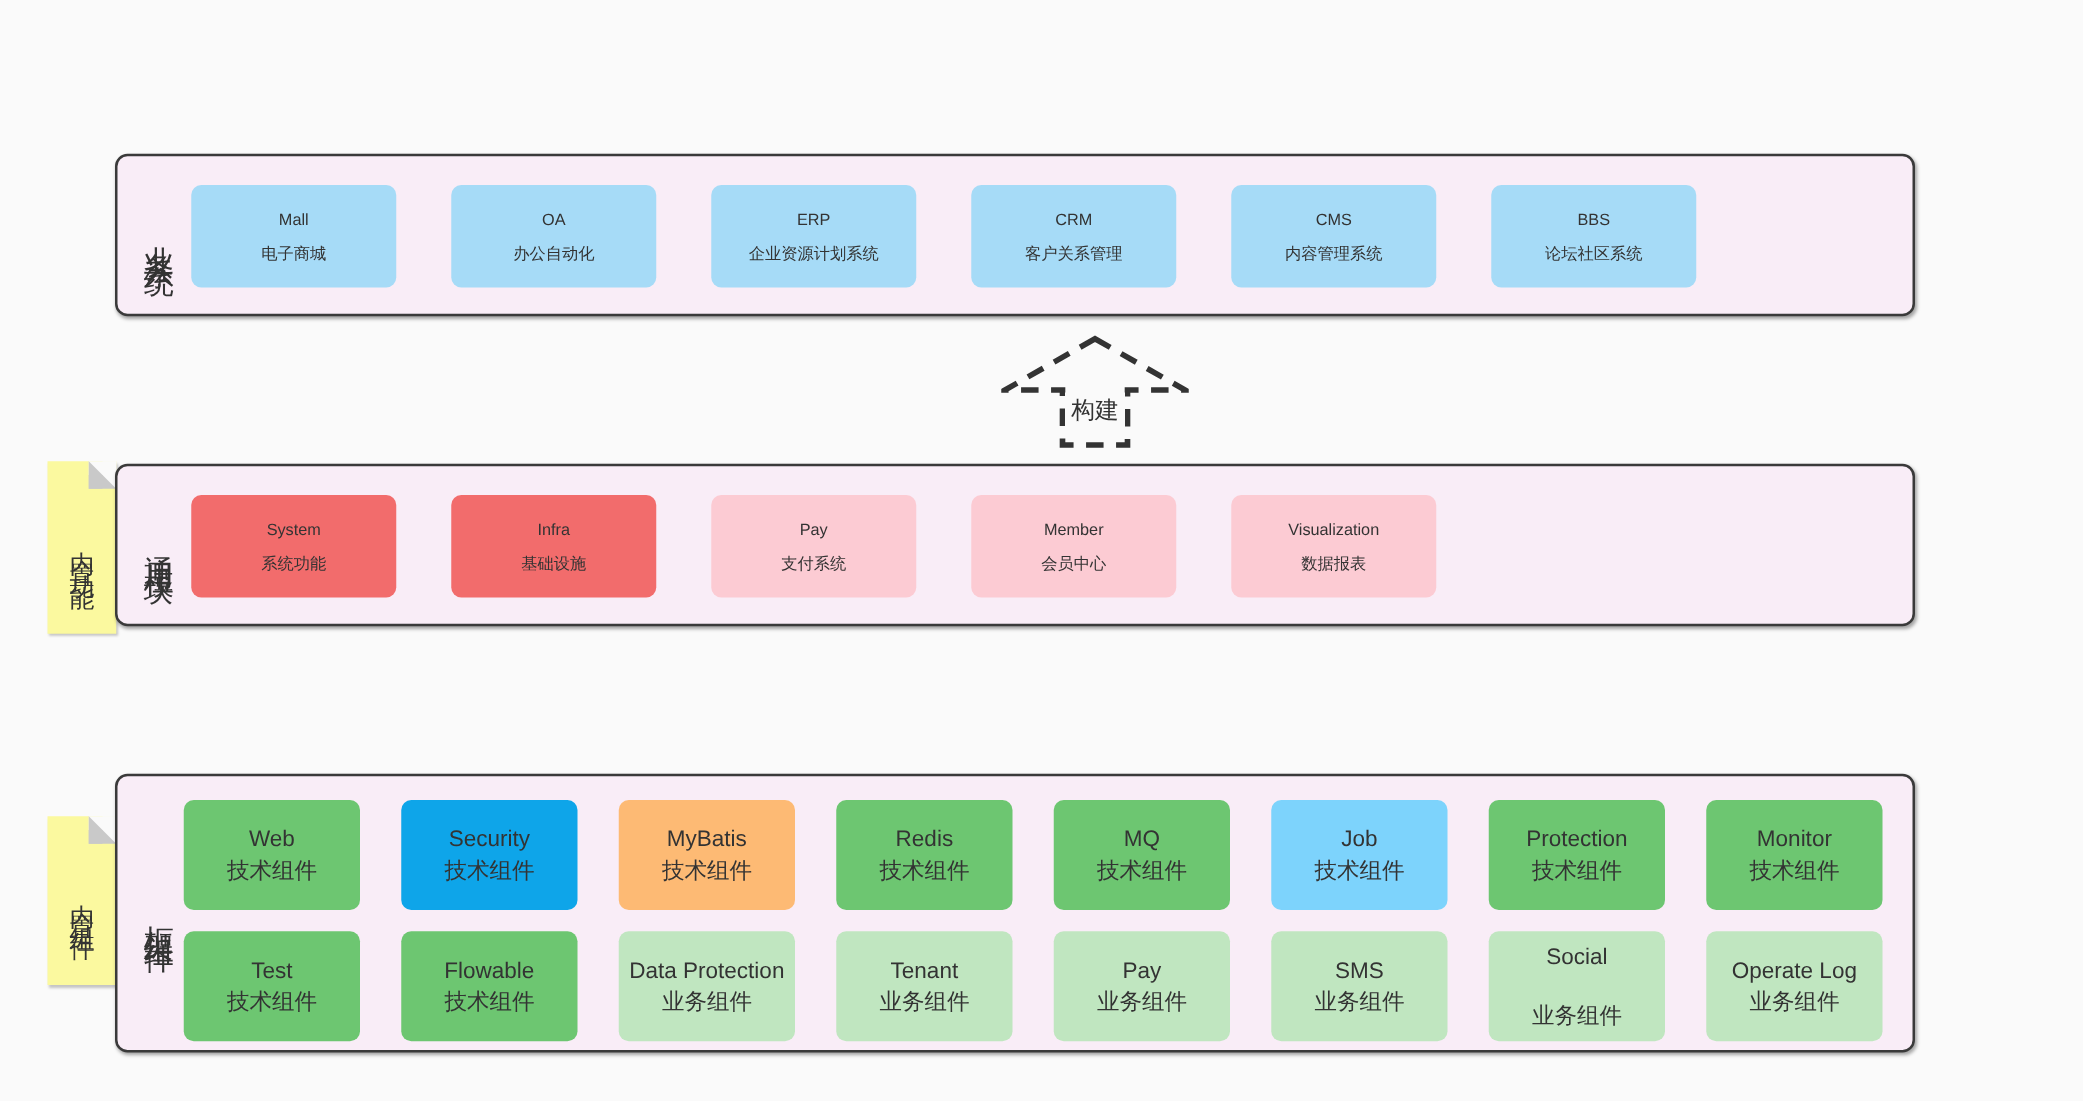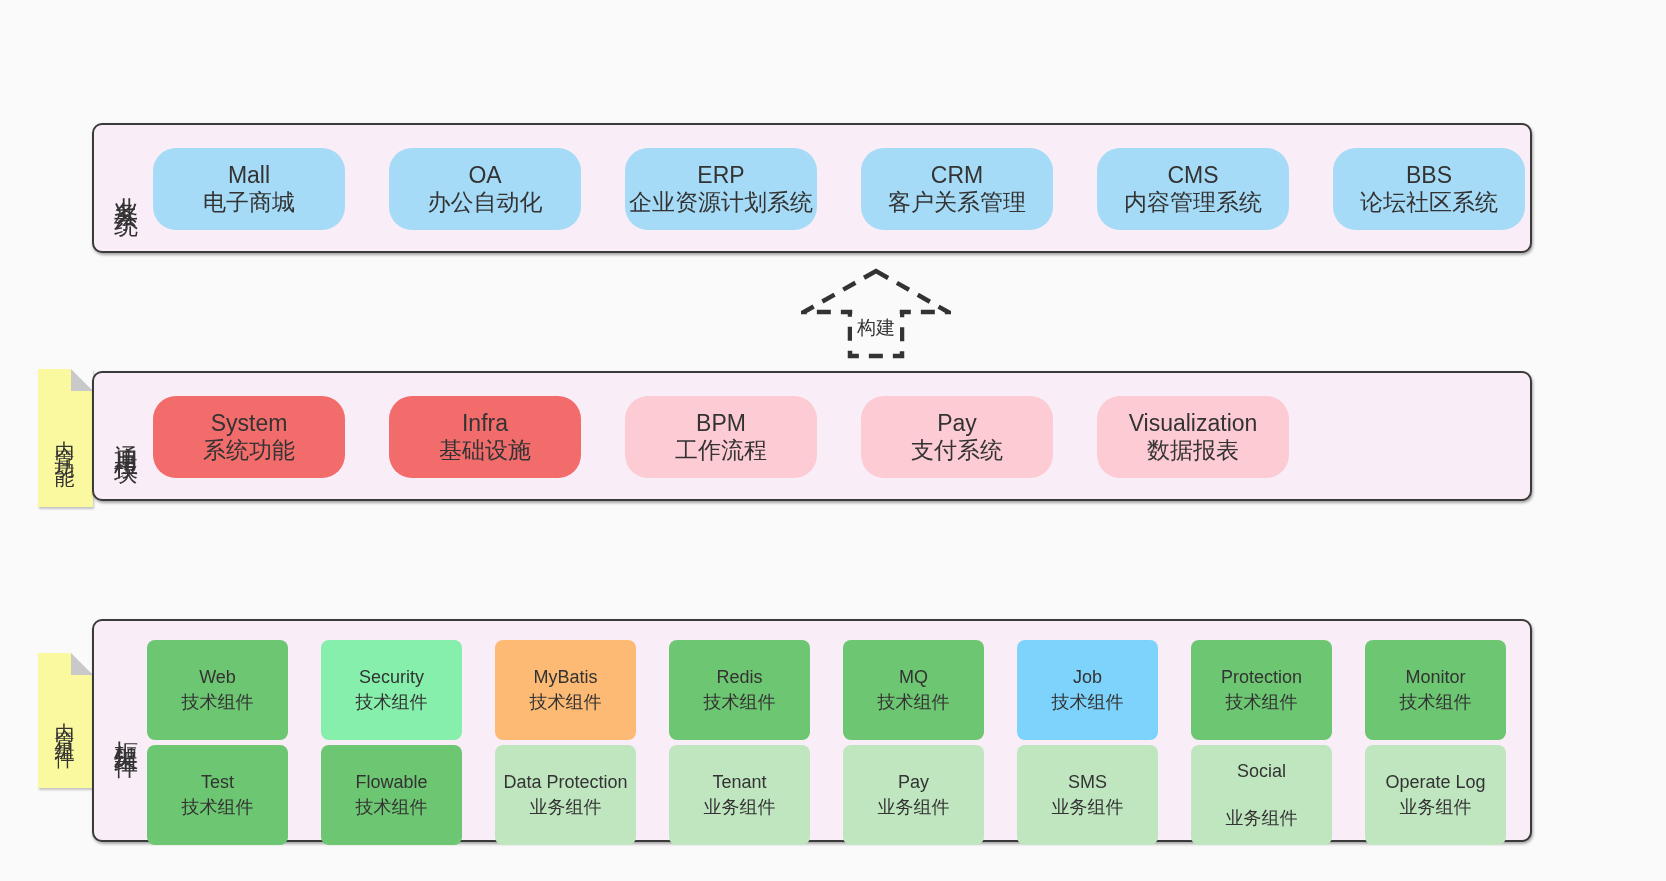--- a/index.html
+++ b/index.html
@@ -43,22 +43,22 @@
   .row-8.r1{top:19px;}
   .row-8.r2{top:124px;}
   .box{
     box-sizing:border-box;
     border-radius:8px;
     display:flex;flex-direction:column;
     align-items:center;justify-content:center;
     text-align:center;
     color:var(--text,#333);
   }
-  .row-6 .box{width:192px;height:82px;font-size:23px;line-height:27px;border-radius:23px;}
-  .row-8 .box{width:141px;height:100px;font-size:18px;line-height:25px;padding:14px 4px;}
+  .row-6 .box{width:164px;height:82px;font-size:13px;line-height:27px;}
+  .row-8 .box{width:141px;height:88px;font-size:18px;line-height:25px;padding:14px 4px;}
   .tab{
     position:absolute;left:38px;width:55px;
     background:var(--yellow,#fbf99f);
     display:flex;align-items:center;justify-content:center;
     box-shadow:1px 2px 2px rgba(0,0,0,.22);
   }
   .tab-mid{top:369px;height:138px;}
   .tab-bottom{top:653px;height:135px;}
   .tab::after{
     content:"";position:absolute;top:0;right:0;
@@ -138,46 +138,46 @@
     <div class="row row-6">
         <div class="box" style="background: rgb(242, 108, 108);">
     <div class="box-en">System</div>
     <div class="box-zh">系统功能</div>
   </div>
         <div class="box" style="background: rgb(242, 108, 108);">
     <div class="box-en">Infra</div>
     <div class="box-zh">基础设施</div>
   </div>
         <div class="box" style="background: rgb(252, 203, 211);">
-    <div class="box-en">BPM</div>
-    <div class="box-zh">工作流程</div>
-  </div>
-        <div class="box" style="background: rgb(252, 203, 211);">
     <div class="box-en">Pay</div>
     <div class="box-zh">支付系统</div>
+  </div>
+        <div class="box" style="background: rgb(252, 203, 211);">
+    <div class="box-en">Member</div>
+    <div class="box-zh">会员中心</div>
   </div>
         <div class="box" style="background: rgb(252, 203, 211);">
     <div class="box-en">Visualization</div>
     <div class="box-zh">数据报表</div>
   </div>
       </div>
   </section>
 
 
   <div class="tab tab-bottom">
     <div class="tab-label">内置组件</div>
   </div>
   <section class="panel panel-bottom">
     <div class="panel-label">框架组件</div>
     <div class="row row-8 r1">
         <div class="box" style="background: rgb(109, 198, 113);">
     <div class="box-en">Web</div>
     <div class="box-zh">技术组件</div>
   </div>
-        <div class="box" style="background: #86efac;">
+        <div class="box" style="background: #0ea5e9;">
     <div class="box-en">Security</div>
     <div class="box-zh">技术组件</div>
   </div>
         <div class="box" style="background: #fdba74;">
     <div class="box-en">MyBatis</div>
     <div class="box-zh">技术组件</div>
   </div>
         <div class="box" style="background: rgb(109, 198, 113);">
     <div class="box-en">Redis</div>
     <div class="box-zh">技术组件</div>

